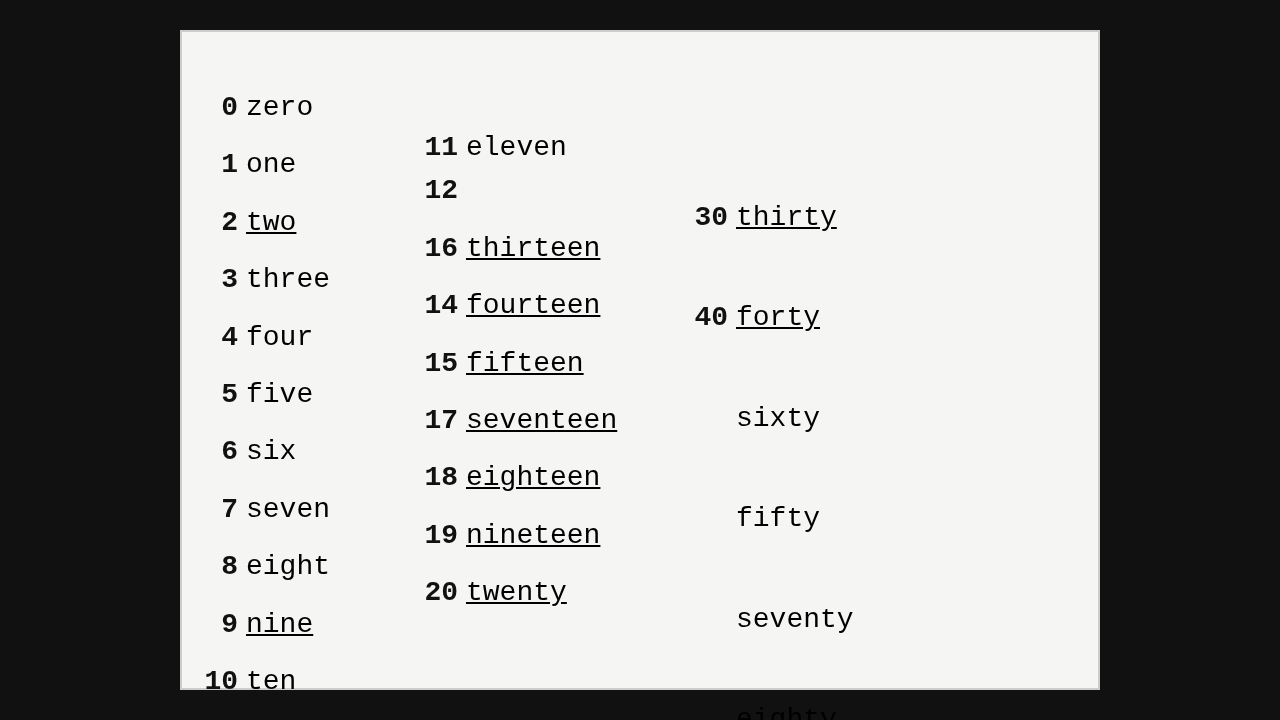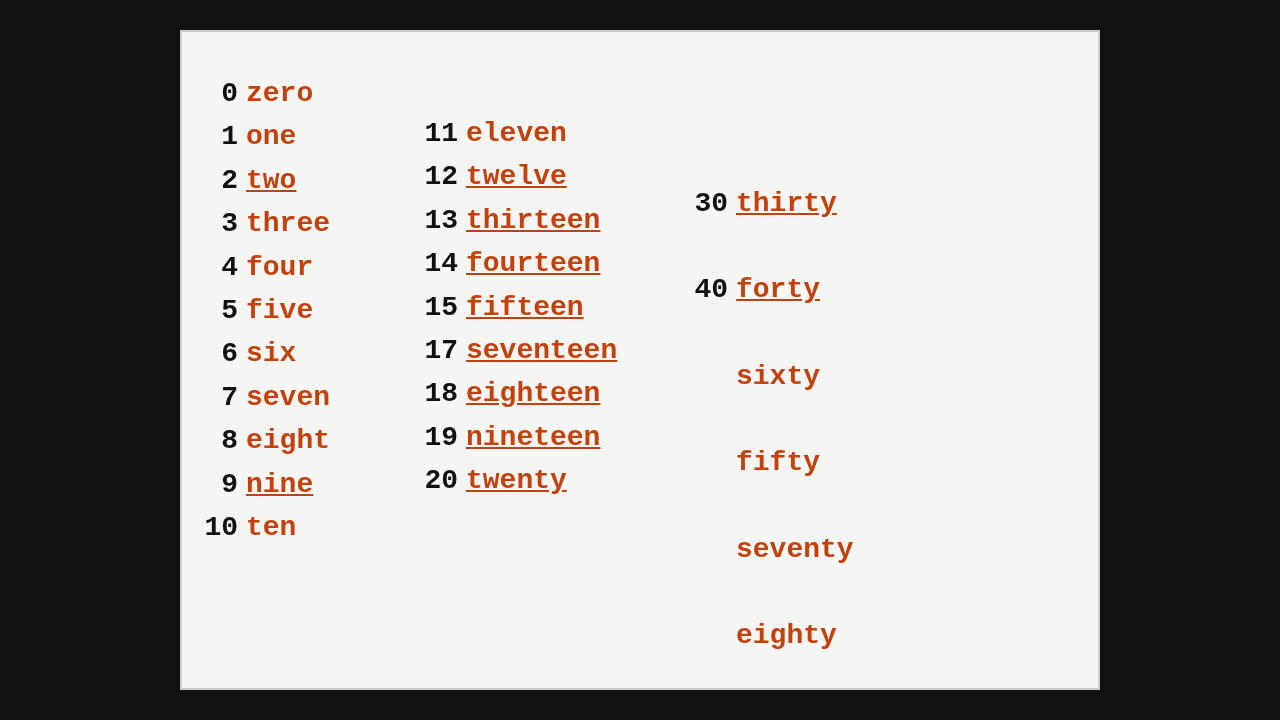--- a/index.html
+++ b/index.html
@@ -58,23 +58,24 @@
       font-size: 28px;
       font-weight: bold;
       font-family: 'Courier New', monospace;
       color: #111;
       min-width: 36px;
       text-align: right;
     }
 
     .word {
       font-size: 28px;
-      font-weight: bold;
-      font-family: 'Courier New', monospace;
-      color: #c2410c;
+      font-weight: normal;
+      font-family: 'Courier New', monospace;
+      color: #000000;
+      margin-top: 14px;
     }
 
     
     .teens-header {
       position: absolute;
       top: 30px;
       left: 280px;
       display: flex;
       flex-direction: column;
       align-items: center;
@@ -156,24 +157,23 @@
         </div>
       </div>
 
     <div class="column col2" id="col2-container" style="padding-top:50px;">
     <div class="entry">
           <span class="num">11</span>
           <span class="word">eleven</span>
         </div>
         <div class="entry">
           <span class="num">12</span>
-          <span class="word u1">twelve</span>
-        </div>
-        <div class="entry">
-          <span class="num">13</span>
+        </div>
+        <div class="entry">
+          <span class="num">16</span>
           <span class="word u1">thirteen</span>
         </div>
         <div class="entry">
           <span class="num">14</span>
           <span class="word u1">fourteen</span>
         </div>
         <div class="entry">
           <span class="num">15</span>
           <span class="word u1">fifteen</span>
         </div>

